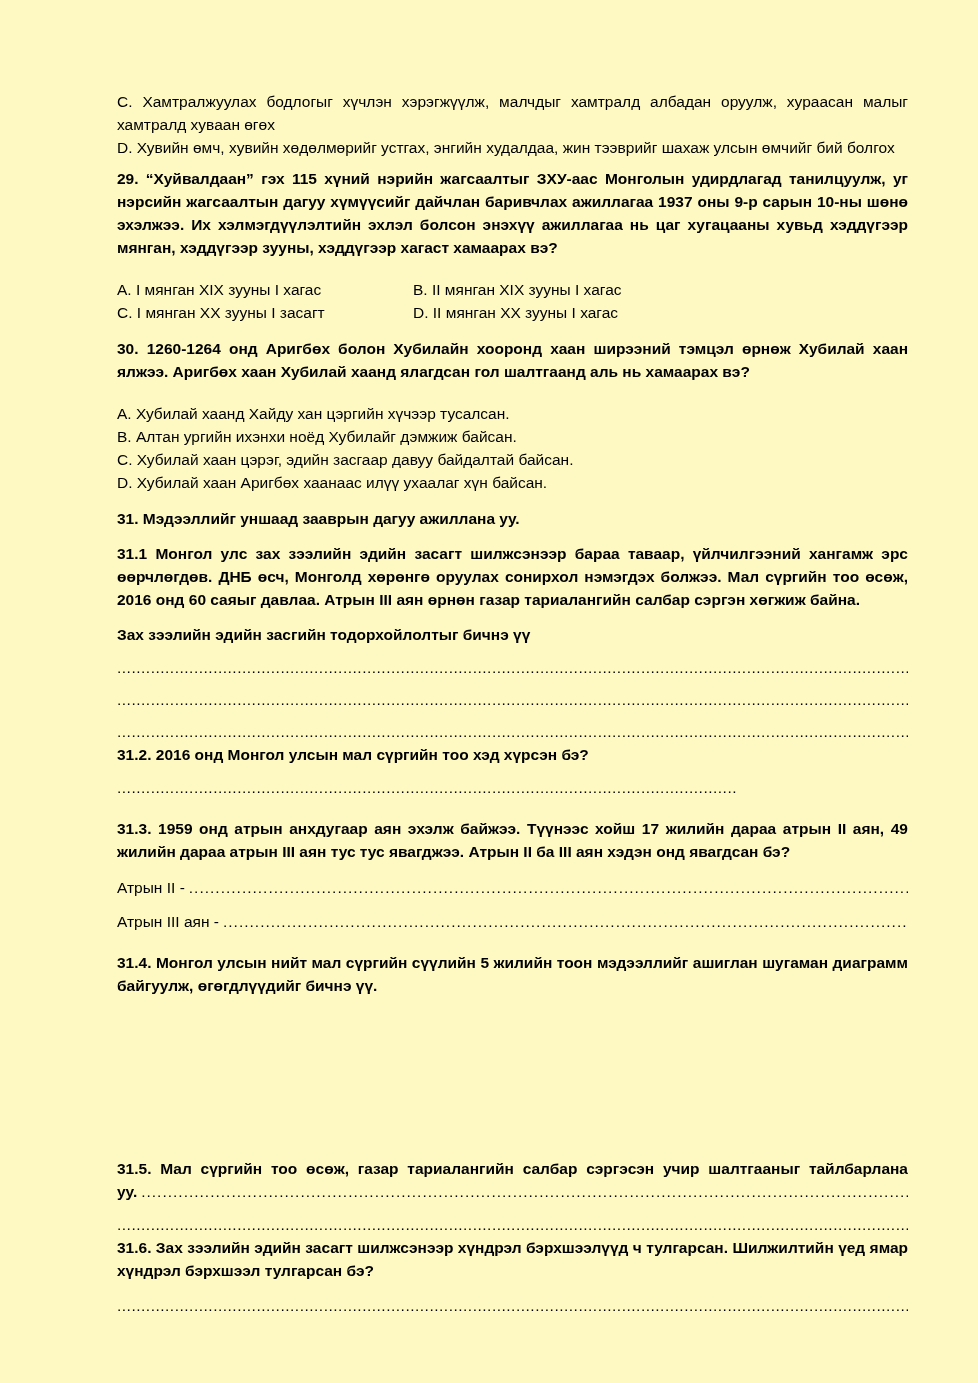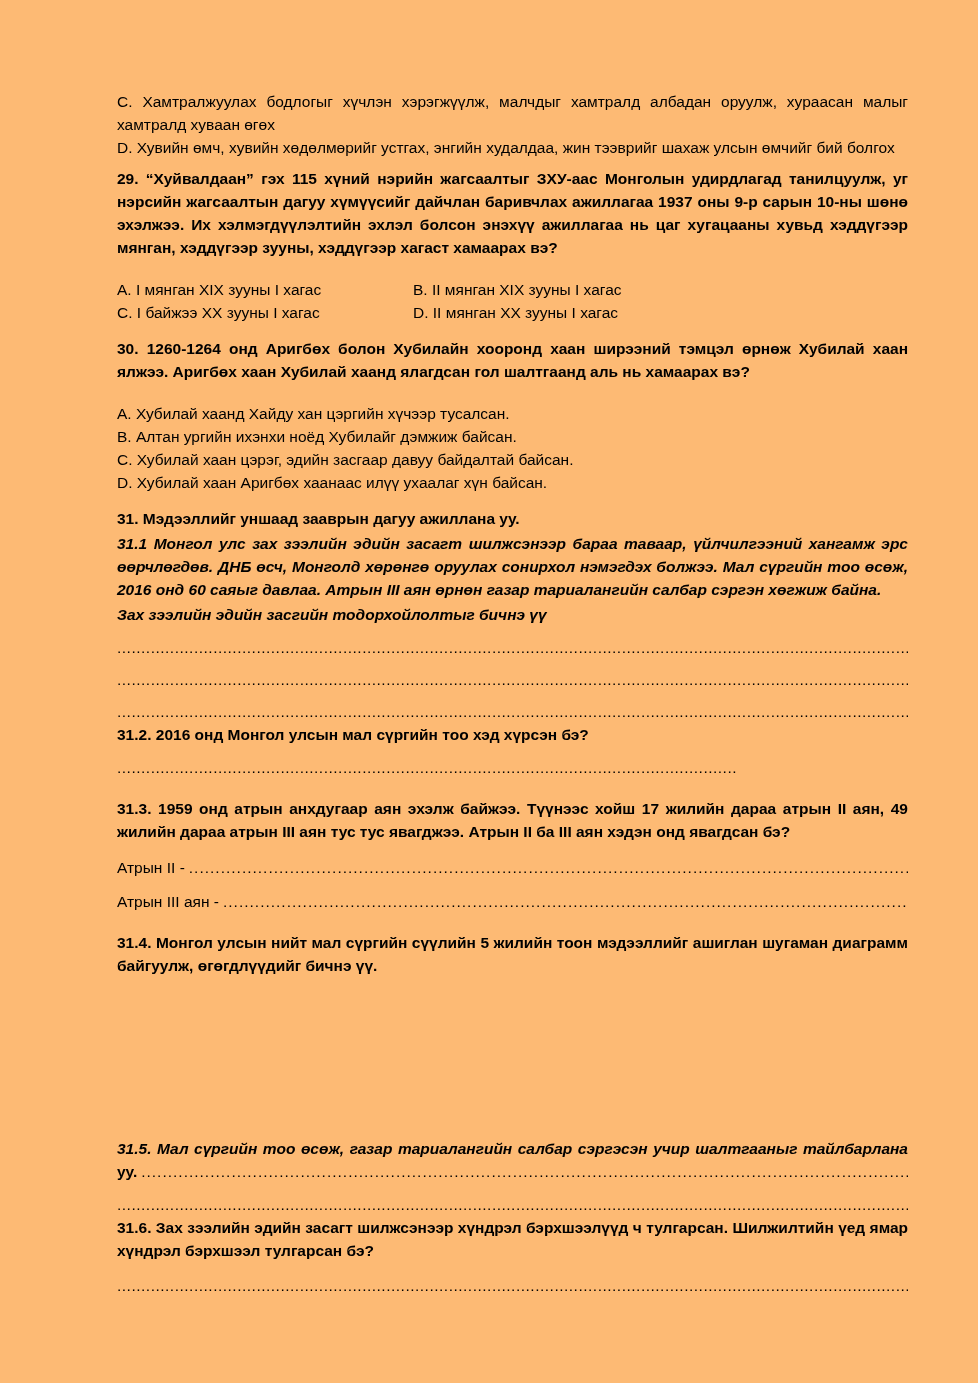--- a/index.html
+++ b/index.html
@@ -2,33 +2,33 @@
 <html><head>
 <meta charset="utf-8">
 <style>
   html, body { margin: 0; padding: 0; background: #ffffff; }
   .page {
     position: relative;
     width: 978px;
     height: 1383px;
     box-sizing: border-box;
     padding: 90px 70px 0 117px;
-    background: #fdba74;
+    background: #fef9c3;
     overflow: hidden;
     font-family: "Liberation Sans", "DejaVu Sans", sans-serif;
     font-size: 15.5px;
     line-height: 23px;
     color: #000000;
   }
   p { margin: 0; }
   .justify { text-align: justify; }
-  .justify-all { text-align: justify; text-align-last: justify; font-style: italic; }
+  .justify-all { text-align: justify; text-align-last: justify; }
   .bold { font-weight: 700; }
   .bolditalic { font-weight: 700; }
-  .mt2 { margin-top: 2px; font-style: italic; } .mt4 { margin-top: 19px; } .mt5 { margin-top: 13px; }
+  .mt2 { margin-top: 12px; } .mt4 { margin-top: 19px; } .mt5 { margin-top: 13px; }
   .mt6 { margin-top: 18px; } .mt7 { margin-top: 11px; } .mt8 { margin-top: 8px; }
   .mt9 { margin-top: 9px; } .mt10 { margin-top: 10px; } .mt12 { margin-top: 12px; }
   .opt-grid {
     display: grid;
     grid-template-columns: 296px auto;
     grid-auto-rows: 23px;
   }
   .dotline {
     overflow: hidden;
     white-space: nowrap;
@@ -55,21 +55,21 @@
 <div class="page">
 
   <p class="justify">C. Хамтралжуулах бодлогыг хүчлэн хэрэгжүүлж, малчдыг хамтралд албадан оруулж, хураасан малыг хамтралд хуваан өгөх</p>
   <p class="justify">D. Хувийн өмч, хувийн хөдөлмөрийг устгах, энгийн худалдаа, жин тээврийг шахаж улсын өмчийг бий болгох</p>
 
   <p class="bold justify mt8">29. “Хуйвалдаан” гэх 115 хүний нэрийн жагсаалтыг ЗХУ-аас Монголын удирдлагад танилцуулж, уг нэрсийн жагсаалтын дагуу хүмүүсийг дайчлан баривчлах ажиллагаа 1937 оны 9-р сарын 10-ны шөнө эхэлжээ. Их хэлмэгдүүлэлтийн эхлэл болсон энэхүү ажиллагаа нь цаг хугацааны хувьд хэддүгээр мянган, хэддүгээр зууны, хэддүгээр хагаст хамаарах вэ?</p>
 
   <div class="opt-grid mt4">
     <span>A. I мянган XIX зууны I хагас</span>
     <span>B. II мянган XIX зууны I хагас</span>
-    <span>C. I байжээ XX зууны I хагас</span>
+    <span>C. I мянган XX зууны I засагт</span>
     <span>D. II мянган XX зууны I хагас</span>
   </div>
 
   <p class="bold justify mt5">30. 1260-1264 онд Аригбөх болон Хубилайн хооронд хаан ширээний тэмцэл өрнөж Хубилай хаан ялжээ. Аригбөх хаан Хубилай хаанд ялагдсан гол шалтгаанд аль нь хамаарах вэ?</p>
 
   <div class="mt4">
     <p>A. Хубилай хаанд Хайду хан цэргийн хүчээр тусалсан.</p>
     <p>B. Алтан ургийн ихэнхи ноёд Хубилайг дэмжиж байсан.</p>
     <p>C. Хубилай хаан цэрэг, эдийн засгаар давуу байдалтай байсан.</p>
     <p>D. Хубилай хаан Аригбөх хаанаас илүү ухаалаг хүн байсан.</p>

